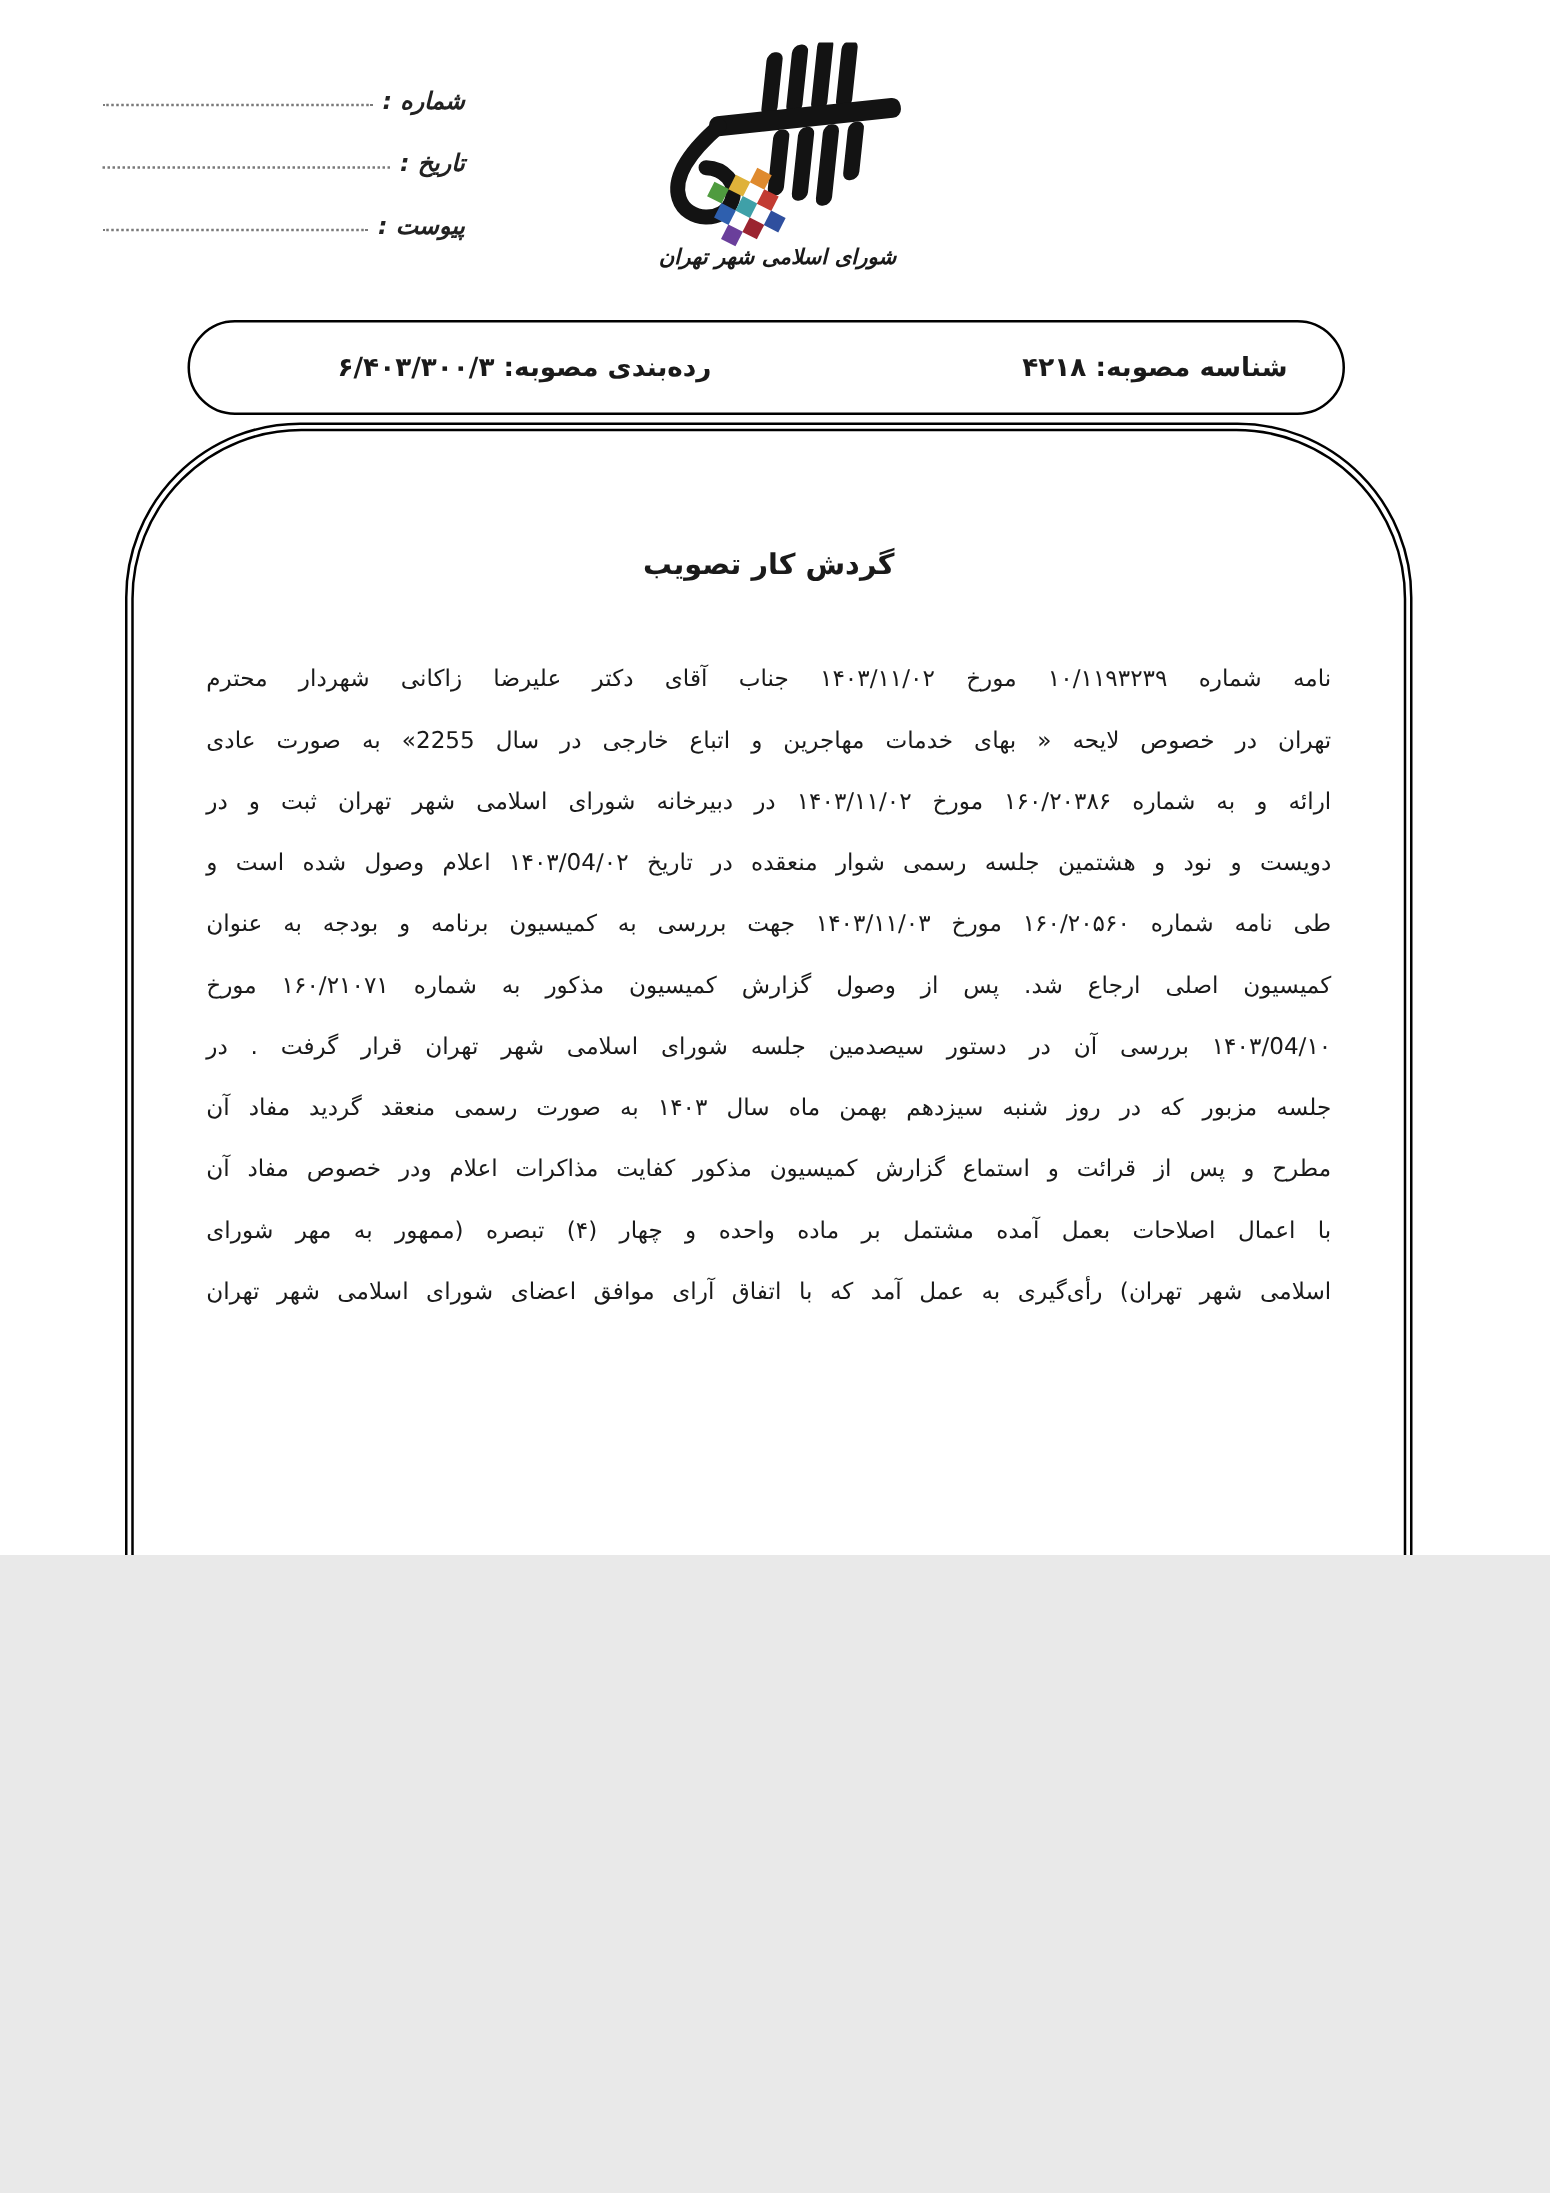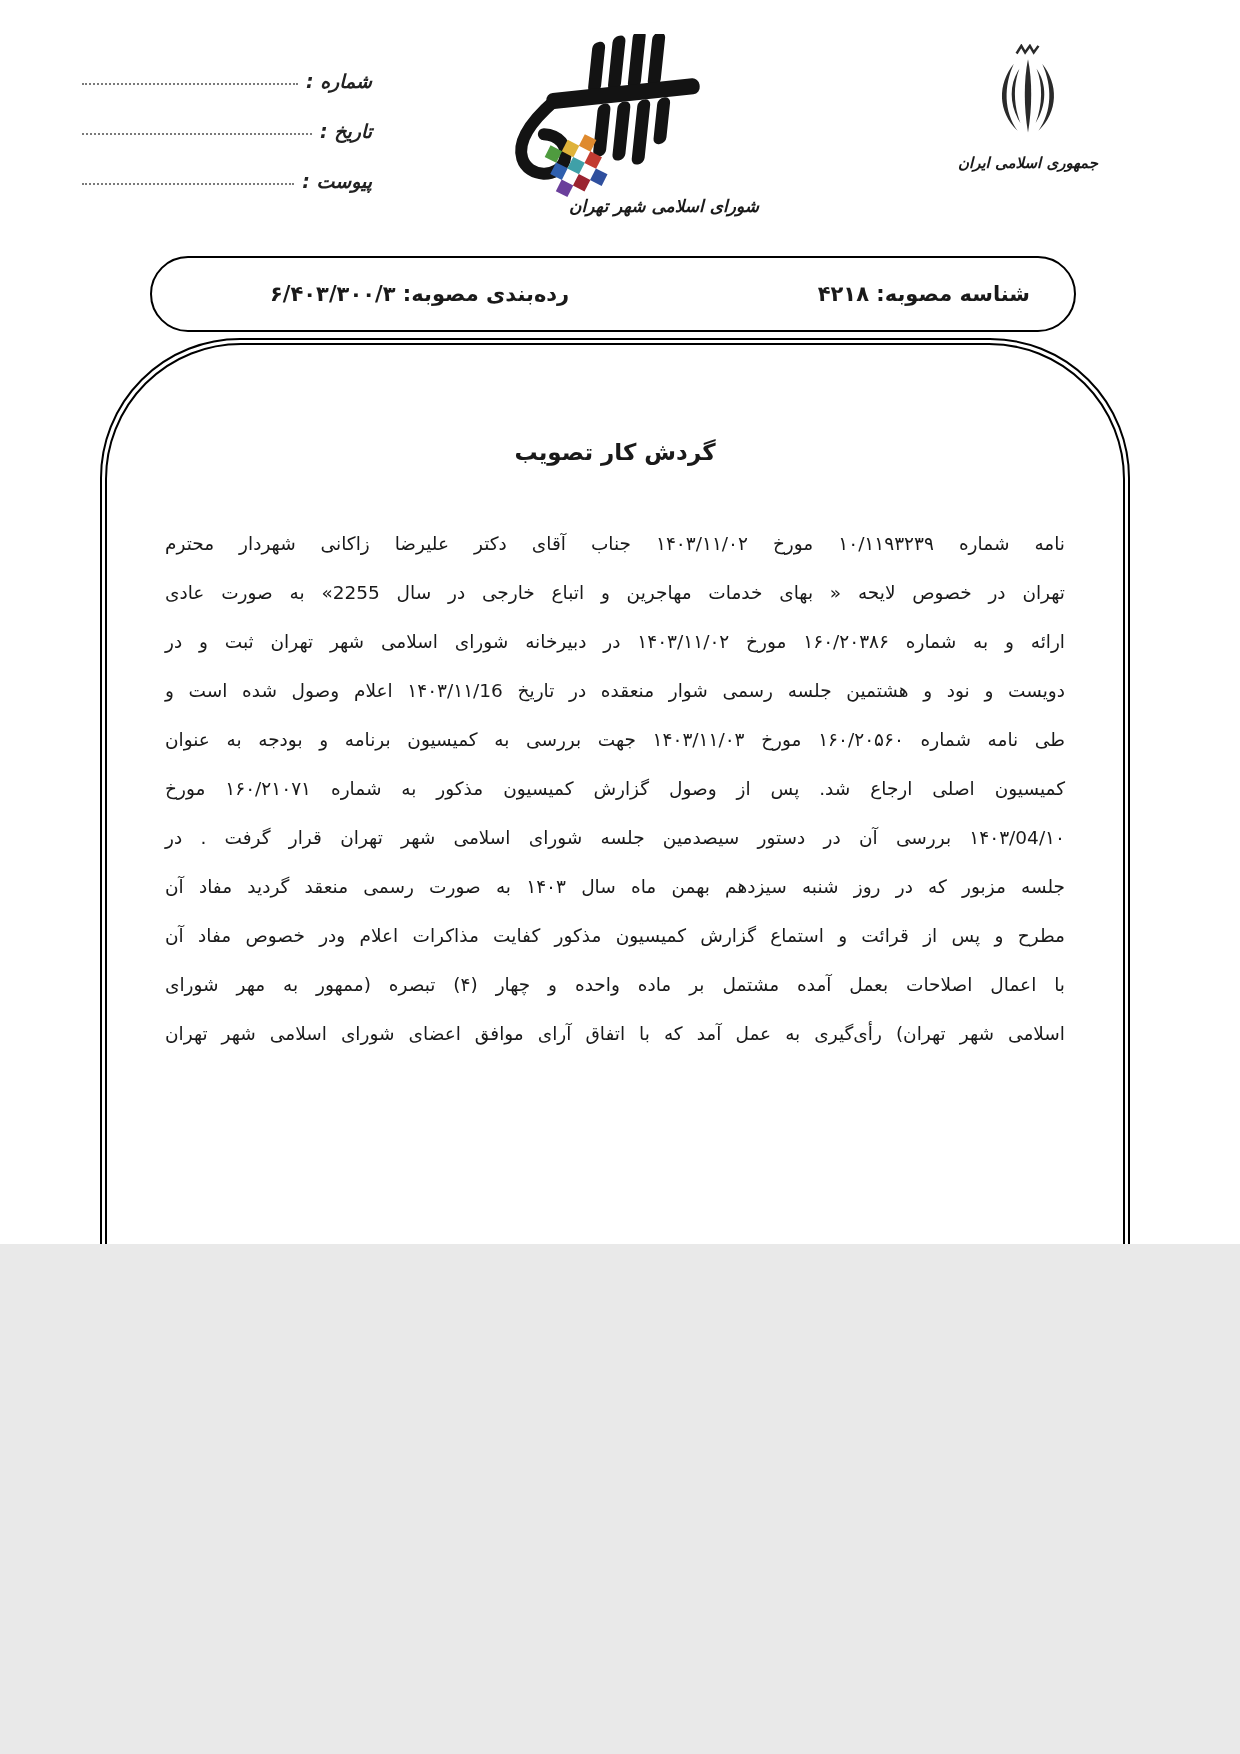--- a/index.html
+++ b/index.html
@@ -6,21 +6,21 @@
   .page{
     position:relative;width:1240px;height:1244px;margin:0 auto;background:#ffffff;
     font-family:"DejaVu Sans","Liberation Sans",sans-serif;color:#1a1a1a;overflow:hidden;
   }
   
   .fields{position:absolute;top:42px;left:78px;width:294px;direction:rtl;}
   .field-row{display:flex;align-items:flex-end;height:50px;}
   .field-label{font-weight:bold;font-style:italic;font-size:19px;white-space:nowrap;color:#222;}
   .dots{flex:1;border-bottom:2px dotted #7a7a7a;margin:0 8px 7px 4px;height:2px;}
   
-  .logo-block{position:absolute;top:34px;left:443px;width:316px;text-align:right;}
+  .logo-block{position:absolute;top:34px;left:464px;width:316px;text-align:center;}
   .logo-mark-wrap{position:relative;height:160px;}
   .logo-mark{position:absolute;left:46px;top:0;}
   .diamonds{position:absolute;left:96px;top:96px;}
   .logo-name{font-size:17px;font-weight:bold;font-style:italic;direction:rtl;margin-top:2px;letter-spacing:1px;}
   
   .emblem-block{position:absolute;top:44px;left:918px;width:220px;text-align:center;}
   .emblem-caption{font-size:15px;font-weight:bold;font-style:italic;direction:rtl;margin-top:6px;letter-spacing:1px;}
   
   .id-bar{
     position:absolute;top:256px;left:150px;width:926px;height:76px;box-sizing:border-box;
@@ -114,33 +114,20 @@
             </g>
           <g transform="translate(58,50) rotate(45)">
               <rect x="-6.5" y="-6.5" width="13" height="13" fill="#2f4f9e"></rect>
             </g>
         </g>
       </svg>
     </div>
     <div class="logo-name">شورای اسلامی شهر تهران</div>
   </div>
 
-  <div class="emblem-block">
-    <svg width="78" height="100" viewBox="0 0 78 105">
-      <g fill="#2a2a2a">
-        <path d="M27,10 L32,2 L36,9 L41,2 L45,9 L50,2" stroke="#2a2a2a" stroke-width="2.6" fill="none"></path>
-        <path d="M39,16 C43.5,38 43.5,66 39,93 C34.5,66 34.5,38 39,16 Z"></path>
-        <path d="M30,26 C19,42 19,64 31,83 C23.5,64 23.5,42 30,26 Z"></path>
-        <path d="M48,26 C59,42 59,64 47,83 C54.5,64 54.5,42 48,26 Z"></path>
-        <path d="M24,21 C7,42 7,71 28,91 C13.5,71 13.5,44 24,21 Z"></path>
-        <path d="M54,21 C71,42 71,71 50,91 C64.5,71 64.5,44 54,21 Z"></path>
-      </g>
-    </svg>
-    <div class="emblem-caption">جمهوری اسلامی ایران</div>
-  </div>
 
   <div class="id-bar">
     <span>شناسه مصوبه: ۴۲۱۸</span>
     <span>رده‌بندی مصوبه: ۶/۴۰۳/۳۰۰/۳</span>
   </div>
 
   <div class="stamp">
     <svg width="218" height="218" viewBox="0 0 218 218">
       <g class="stampg" transform="rotate(-18 109 109)">
         <circle cx="109" cy="109" r="98" stroke-width="2.6"></circle>
@@ -177,21 +164,21 @@
     </svg>
   </div>
 
   <div class="doc-box">
     <div class="doc-box-inner">
       <div class="doc-title">گردش کار تصویب</div>
       <div class="doc-text">
         <div class="jline">نامه شماره ۱۰/۱۱۹۳۲۳۹ مورخ ۱۴۰۳/۱۱/۰۲ جناب آقای دکتر علیرضا زاکانی شهردار محترم</div>
         <div class="jline">تهران در خصوص لایحه « بهای خدمات مهاجرین و اتباع خارجی در سال 2255» به صورت عادی</div>
         <div class="jline">ارائه و به شماره ۱۶۰/۲۰۳۸۶ مورخ ۱۴۰۳/۱۱/۰۲ در دبیرخانه شورای اسلامی شهر تهران ثبت و در</div>
-        <div class="jline">دویست و نود و هشتمین جلسه رسمی شوار منعقده در تاریخ ۱۴۰۳/۱۱/16 اعلام وصول شده است و</div>
+        <div class="jline">دویست و نود و هشتمین جلسه رسمی شوار منعقده در تاریخ ۱۴۰۳/04/۰۲ اعلام وصول شده است و</div>
         <div class="jline">طی نامه شماره ۱۶۰/۲۰۵۶۰ مورخ ۱۴۰۳/۱۱/۰۳ جهت بررسی به کمیسیون برنامه و بودجه به عنوان</div>
         <div class="jline">کمیسیون اصلی ارجاع شد. پس از وصول گزارش کمیسیون مذکور به شماره ۱۶۰/۲۱۰۷۱ مورخ</div>
         <div class="jline">۱۴۰۳/04/۱۰ بررسی آن در دستور سیصدمین جلسه شورای اسلامی شهر تهران قرار گرفت . در</div>
         <div class="jline">جلسه مزبور که در روز شنبه سیزدهم بهمن ماه سال ۱۴۰۳ به صورت رسمی منعقد گردید مفاد آن</div>
         <div class="jline">مطرح و پس از قرائت و استماع گزارش کمیسیون مذکور کفایت مذاکرات اعلام ودر خصوص مفاد آن</div>
         <div class="jline">با اعمال اصلاحات بعمل آمده مشتمل بر ماده واحده و چهار (۴) تبصره (ممهور به مهر شورای</div>
         <div class="jline">اسلامی شهر تهران) رأی‌گیری به عمل آمد که با اتفاق آرای موافق اعضای شورای اسلامی شهر تهران</div>
       </div>
     </div>
   </div>

